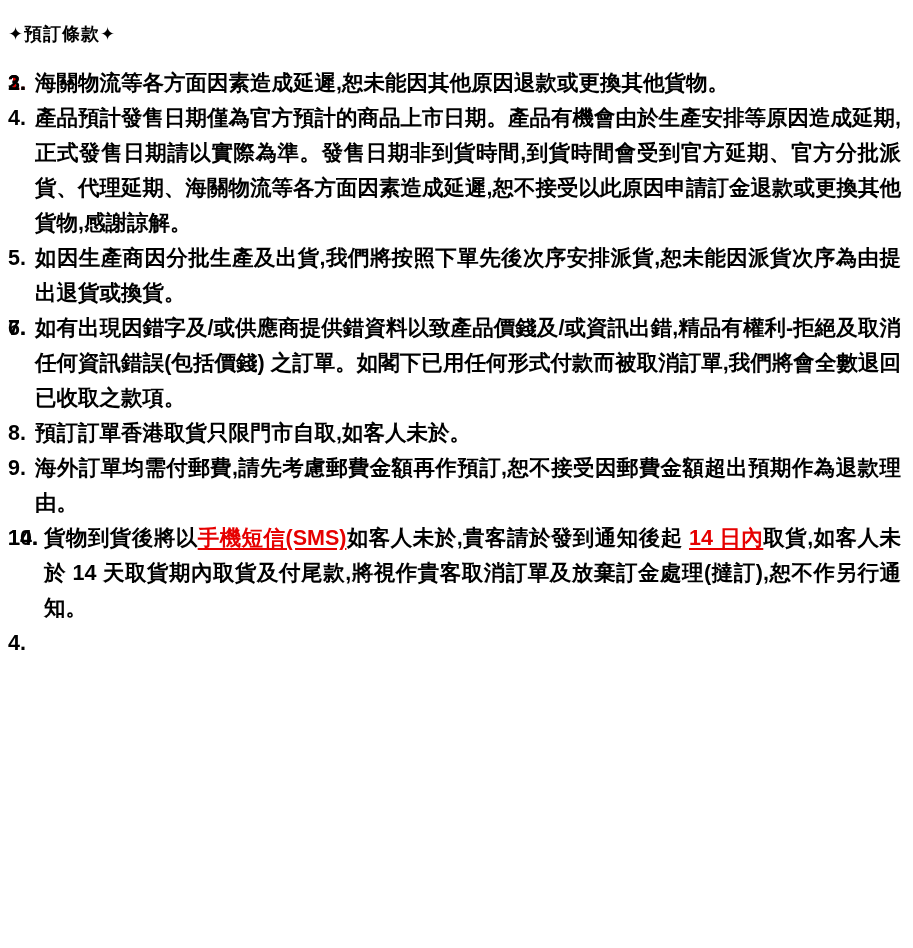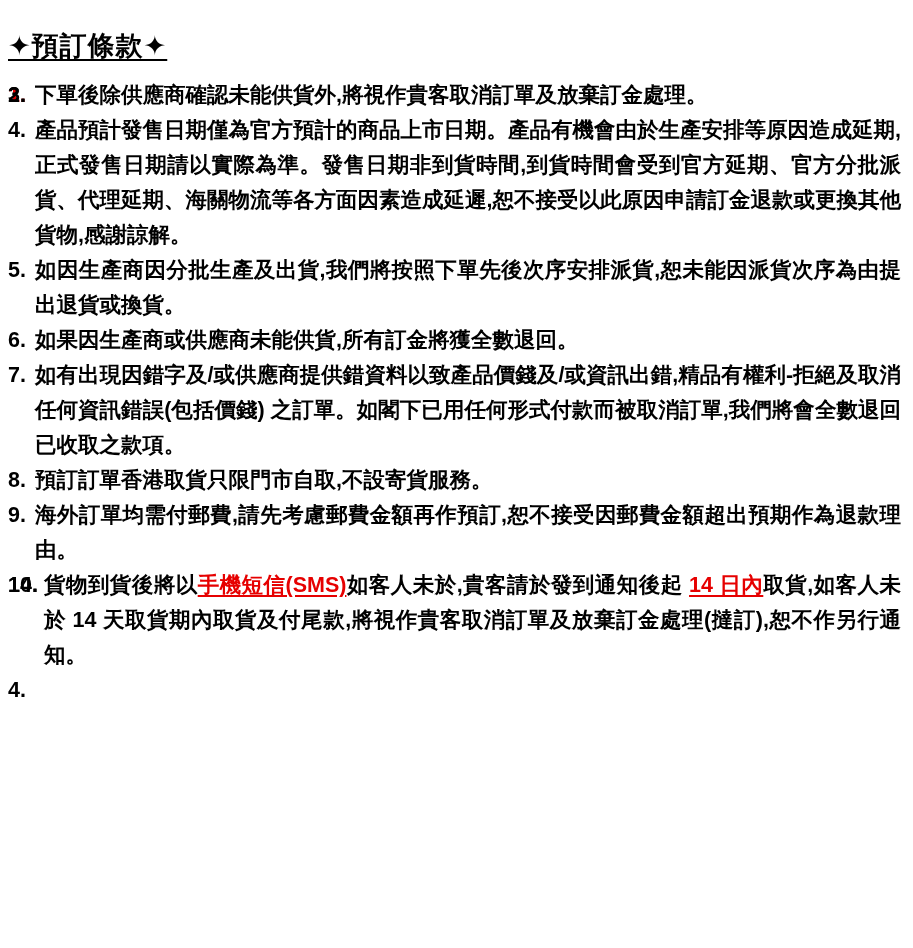--- a/index.html
+++ b/index.html
@@ -21,24 +21,23 @@
   .notice{
     color:var(--red);
     font-size:22px;
     line-height:30px;
     text-decoration:underline;
     text-decoration-thickness:2px;
     text-underline-offset:4px;
     letter-spacing:0.5px;
   }
   .section-title{
-    margin-top:20px;
-    font-size:27px;
+    margin-top:8px;
+    font-size:18px;
     line-height:28px;
-    text-decoration:underline;
     text-decoration-thickness:2px;
     text-underline-offset:4px;
     letter-spacing:1px;
   }
   ol.terms{
     list-style:none;
     margin:18px 0 0 0;
     padding:0;
     font-size:21.5px;
     line-height:35px;
@@ -71,31 +70,31 @@
 
 
   <div class="section-title">✦預訂條款✦</div>
 
   <ol class="terms">
 
     <li class="red"><span class="num">1.</span></li>
 
     <li><span class="num">2.</span></li>
 
-    <li><span class="num">3.</span><span>下單後除供應商確認未能供貨外,將視作貴客取消訂單及放棄訂金處理。</span></li>
+    <li><span class="num">3.</span><span>海關物流等各方面因素造成延遲,恕未能因其他原因退款或更換其他貨物。</span></li>
 
     <li><span class="num">4.</span><span>產品預計發售日期僅為官方預計的商品上市日期。產品有機會由於生產安排等原因造成延期,正式發售日期請以實際為準。發售日期非到貨時間,到貨時間會受到官方延期、官方分批派貨、代理延期、海關物流等各方面因素造成延遲,恕不接受以此原因申請訂金退款或更換其他貨物,感謝諒解。</span></li>
 
     <li><span class="num">5.</span><span>如因生產商因分批生產及出貨,我們將按照下單先後次序安排派貨,恕未能因派貨次序為由提出退貨或換貨。</span></li>
 
-    <li><span class="num">6.</span><span>如果因生產商或供應商未能供貨,所有訂金將獲全數退回。</span></li>
+    <li><span class="num">6.</span></li>
 
     <li><span class="num">7.</span><span>如有出現因錯字及/或供應商提供錯資料以致產品價錢及/或資訊出錯,精品有權利-拒絕及取消任何資訊錯誤(包括價錢) 之訂單。如閣下已用任何形式付款而被取消訂單,我們將會全數退回已收取之款項。</span></li>
 
-    <li><span class="num">8.</span><span>預訂訂單香港取貨只限門市自取,不設寄貨服務。</span></li>
+    <li><span class="num">8.</span><span>預訂訂單香港取貨只限門市自取,如客人未於。</span></li>
 
     <li><span class="num">9.</span><span>海外訂單均需付郵費,請先考慮郵費金額再作預訂,恕不接受因郵費金額超出預期作為退款理由。</span></li>
 
     <li class="wide"><span class="num">10.</span></li>
 
     <li class="wide"><span class="num">14.</span><span>貨物到貨後將以</span><span class="red-u">手機短信(SMS)</span><span>如客人未於,貴客請於發到通知後起 </span><span class="red-u">14 日內</span><span>取貨,如客人未於 14 天取貨期內取貨及付尾款,將視作貴客取消訂單及放棄訂金處理(撻訂),恕不作另行通知。</span></li>
 
     <li class="wide"><span class="num">4.</span></li>
 
   </ol>

